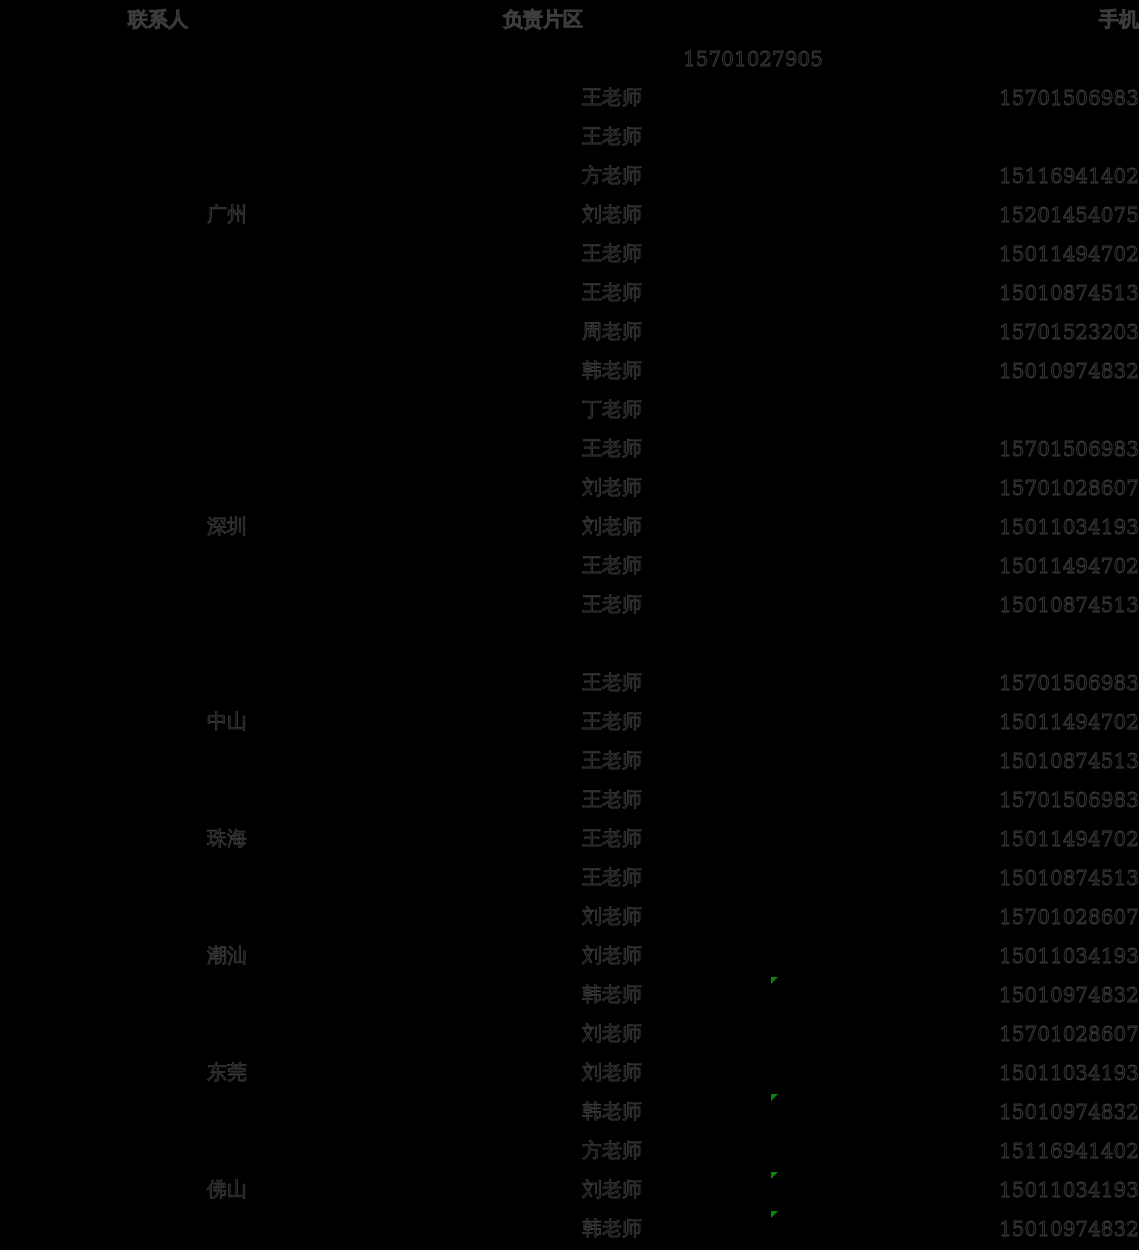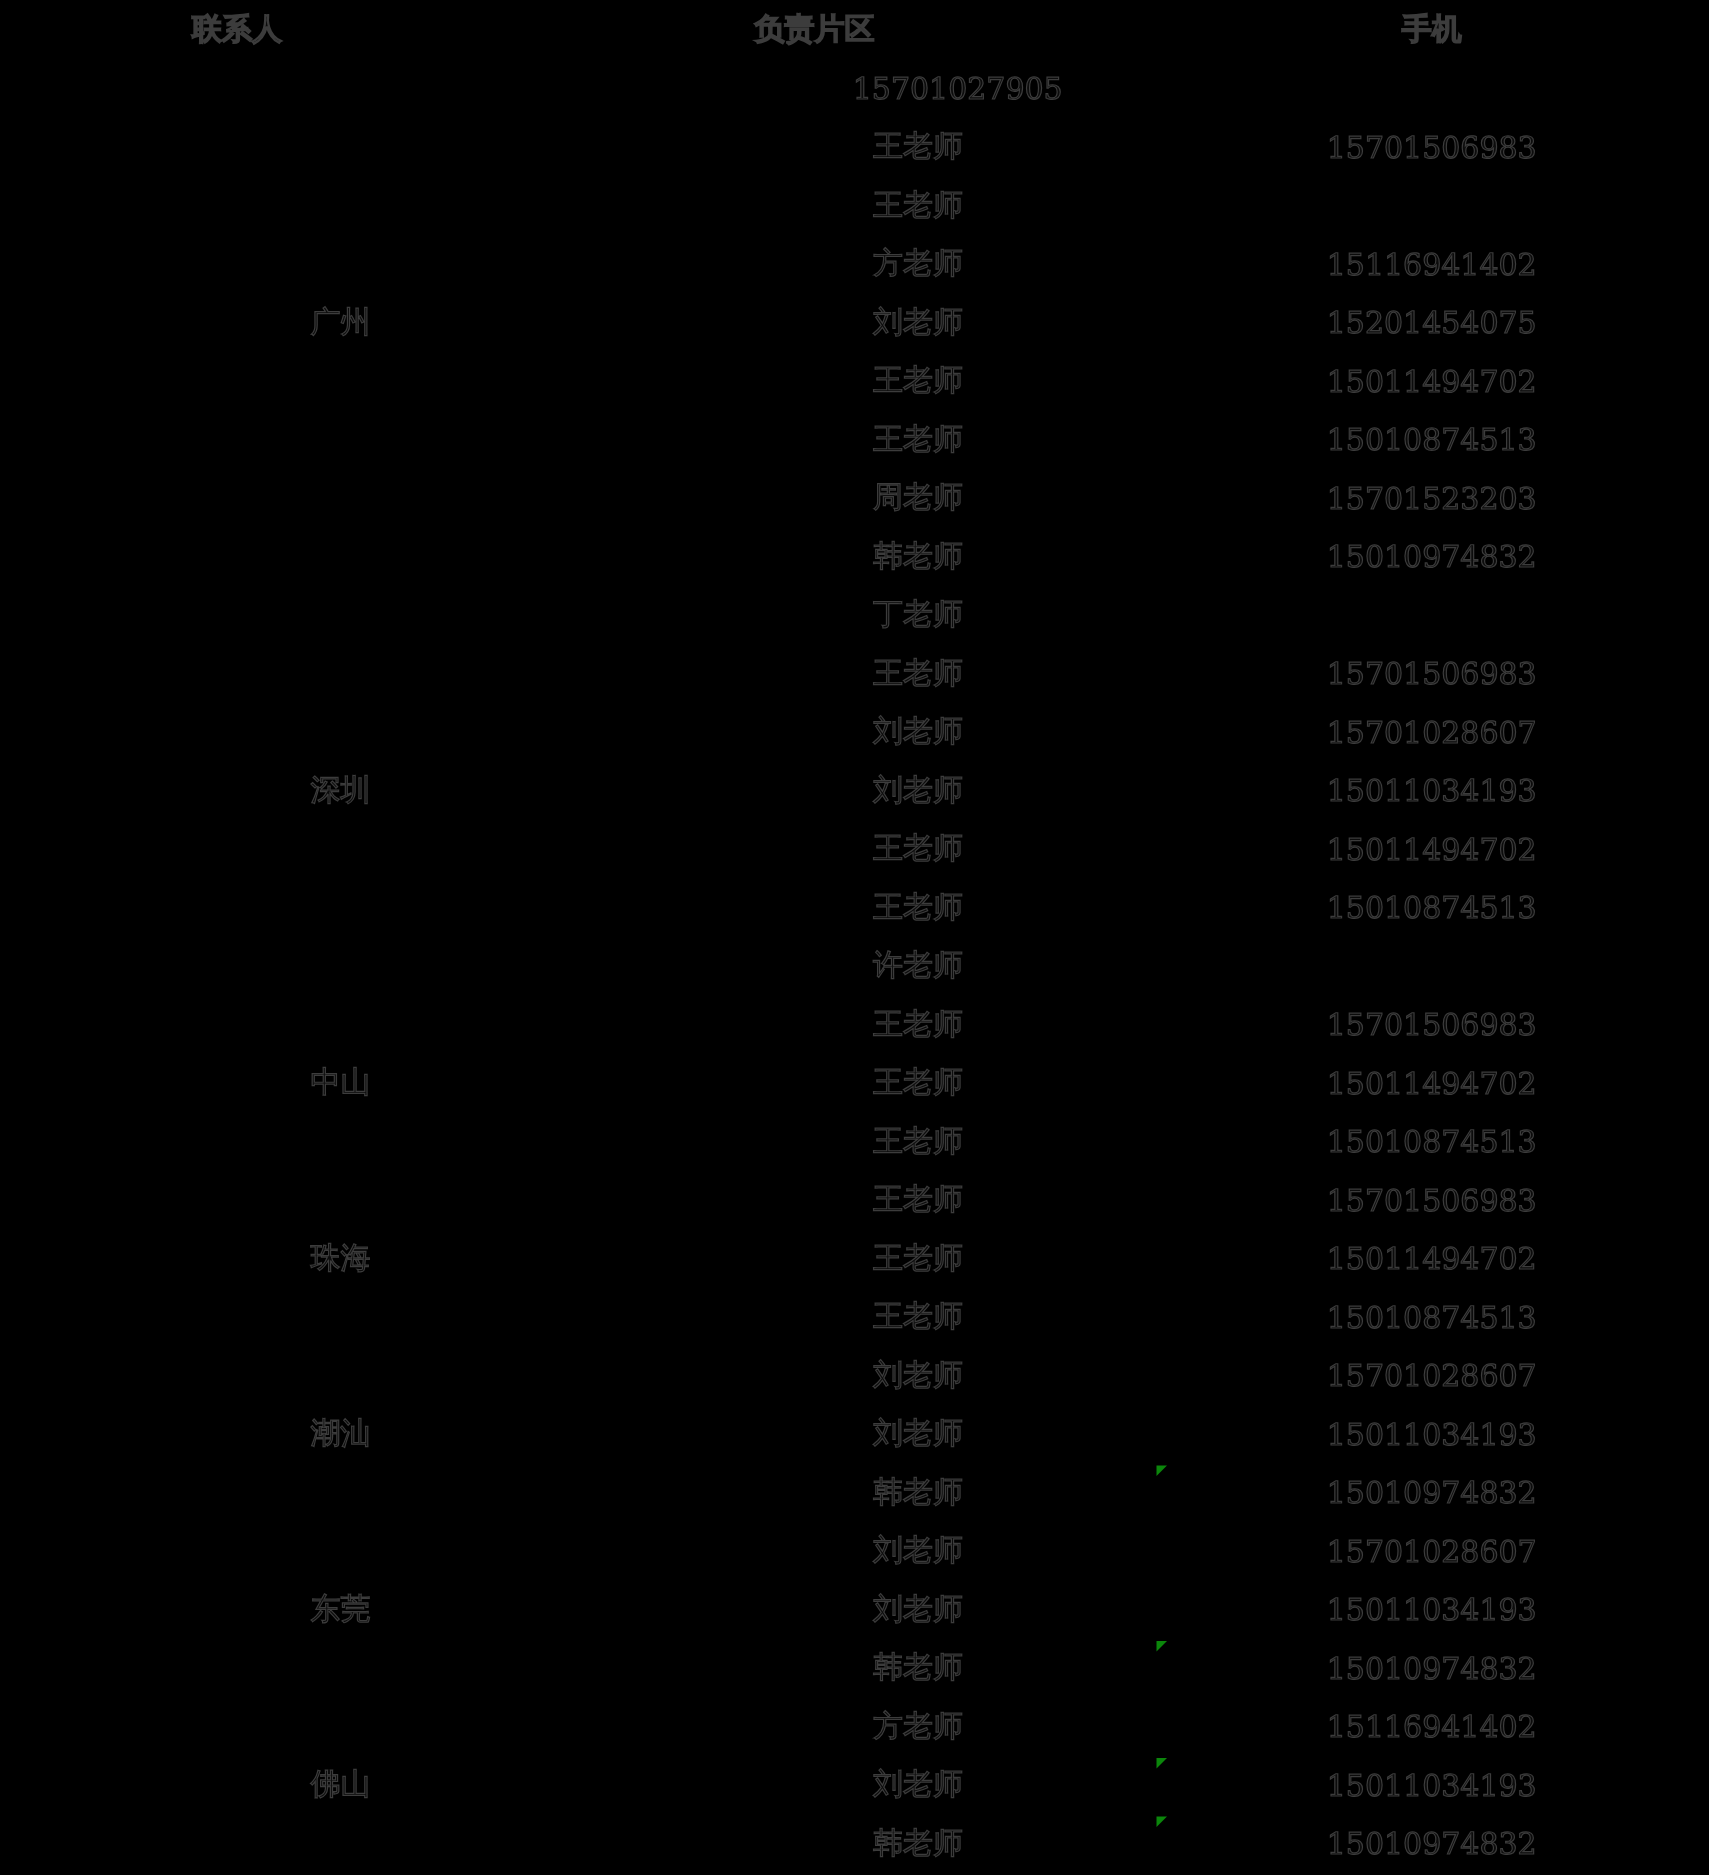--- a/index.html
+++ b/index.html
@@ -23,21 +23,21 @@
     position: relative;
     display: flex;
     align-items: center;
     justify-content: center;
     height: 100%;
     box-sizing: border-box;
     overflow: visible;
   }
   .col-area    { width: 454px; }
   .col-contact { width: 316px; }
-  .col-phone   { width: 369px; }
+  .col-phone   { width: 369px; justify-content: flex-end; }
   
   .txt {
     color: #0c0c0c;
     -webkit-text-stroke: 0.8px #3c3c3c;
     white-space: nowrap;
   }
   .header .txt { font-weight: bold; }
   
   .flag {
     position: absolute;
@@ -246,23 +246,20 @@
     <div class="cell col-phone">
 
       <span class="txt cell-text">15010874513</span>
     </div>
   </div>
 
   <div class="row">
     <div class="cell col-area">
       <span class="txt cell-text"></span>
     </div>
-    <div class="cell col-contact">
-      <span class="txt cell-text">许老师</span>
-    </div>
   </div>
 
   <div class="row">
     <div class="cell col-area">
       <span class="txt cell-text"></span>
     </div>
     <div class="cell col-contact">
       <span class="txt cell-text">王老师</span>
     </div>
     <div class="cell col-phone">

